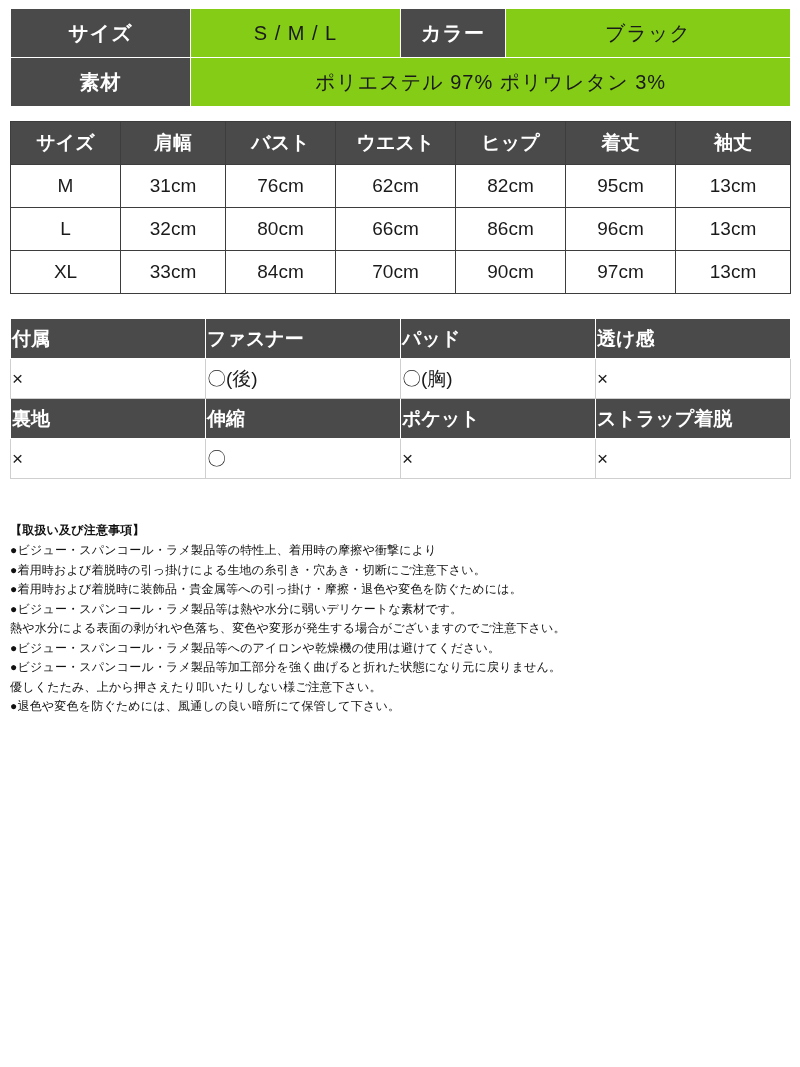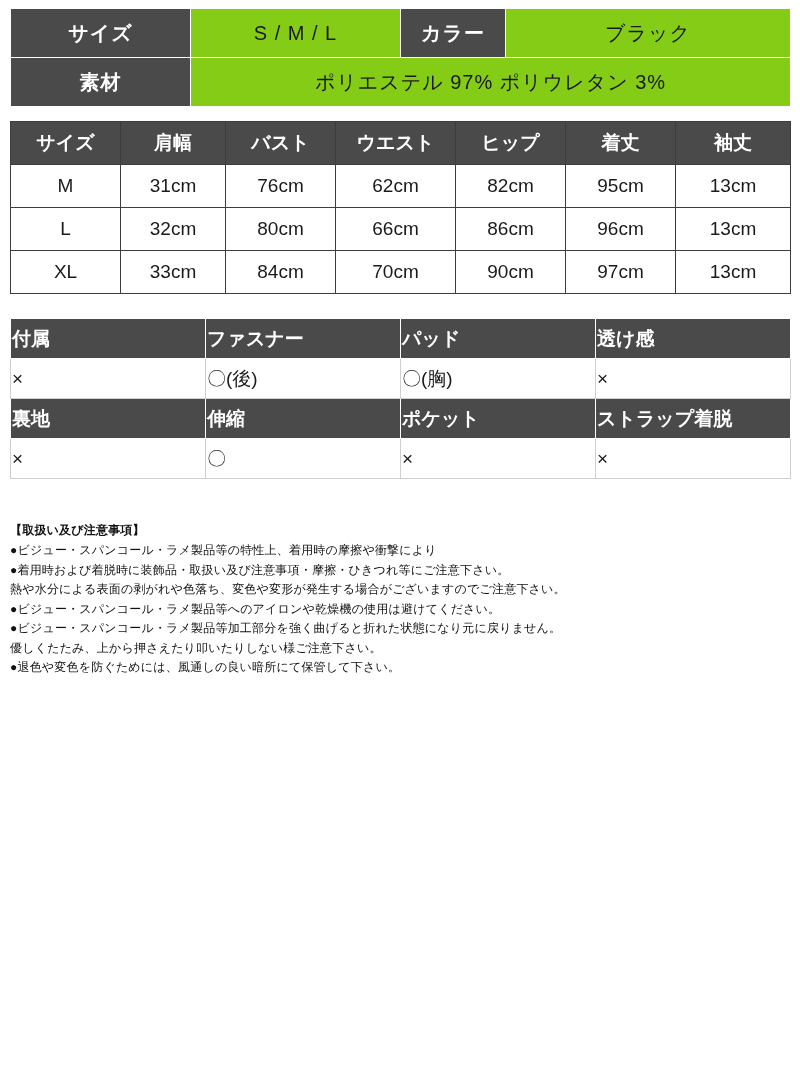--- a/index.html
+++ b/index.html
@@ -218,21 +218,23 @@
           <td class="fval">×</td>
           <td class="fval">×</td>
         </tr>
       </tbody>
     </table>
   </div>
 
   <div class="notes">
     <div class="title line">【取扱い及び注意事項】</div>
     <div class="line">●ビジュー・スパンコール・ラメ製品等の特性上、着用時の摩擦や衝撃により</div>
-    <div class="line">●着用時および着脱時に装飾品・取扱い及び注意事項・摩擦・ひきつれ等にご注意下さい。</div>
+    <div class="line">●着用時および着脱時の引っ掛けによる生地の糸引き・穴あき・切断にご注意下さい。</div>
+    <div class="line">●着用時および着脱時に装飾品・貴金属等への引っ掛け・摩擦・退色や変色を防ぐためには。</div>
+    <div class="line">●ビジュー・スパンコール・ラメ製品等は熱や水分に弱いデリケートな素材です。</div>
     <div class="line">熱や水分による表面の剥がれや色落ち、変色や変形が発生する場合がございますのでご注意下さい。</div>
     <div class="line">●ビジュー・スパンコール・ラメ製品等へのアイロンや乾燥機の使用は避けてください。</div>
     <div class="line">●ビジュー・スパンコール・ラメ製品等加工部分を強く曲げると折れた状態になり元に戻りません。</div>
     <div class="line">優しくたたみ、上から押さえたり叩いたりしない様ご注意下さい。</div>
     <div class="line">●退色や変色を防ぐためには、風通しの良い暗所にて保管して下さい。</div>
   </div>
 
 </div>
 
 </body></html>

